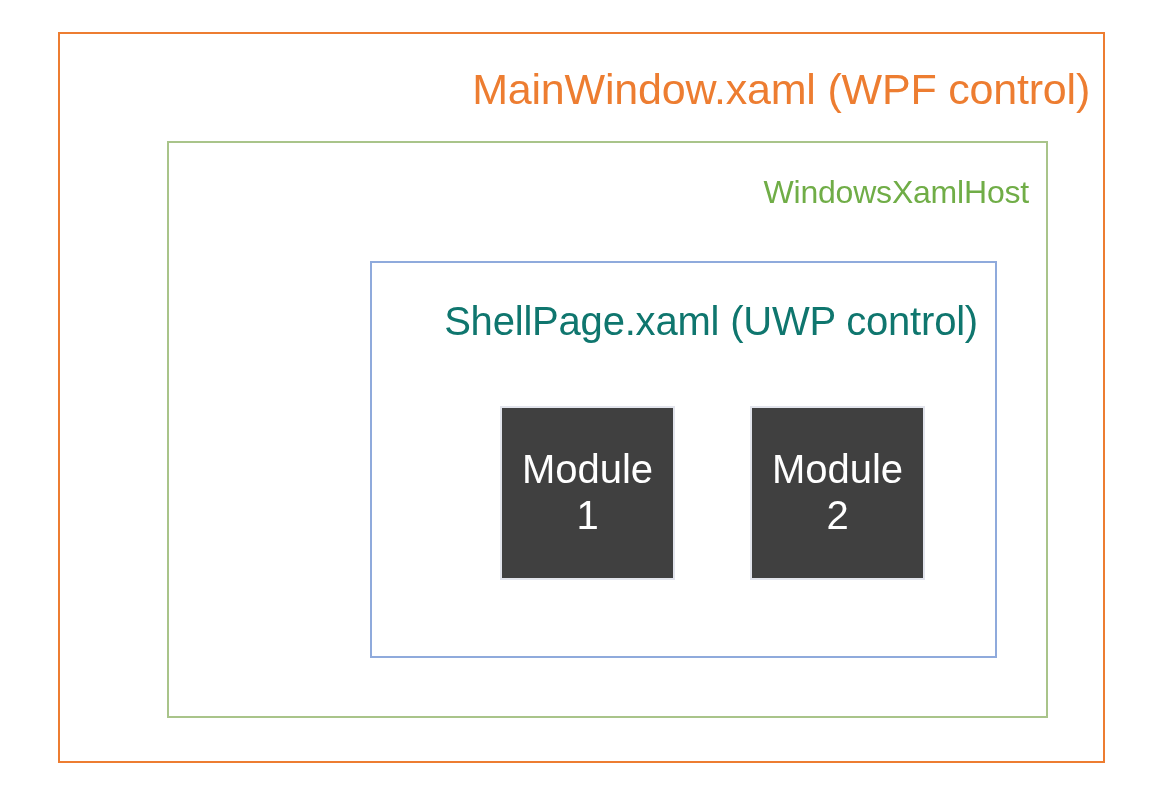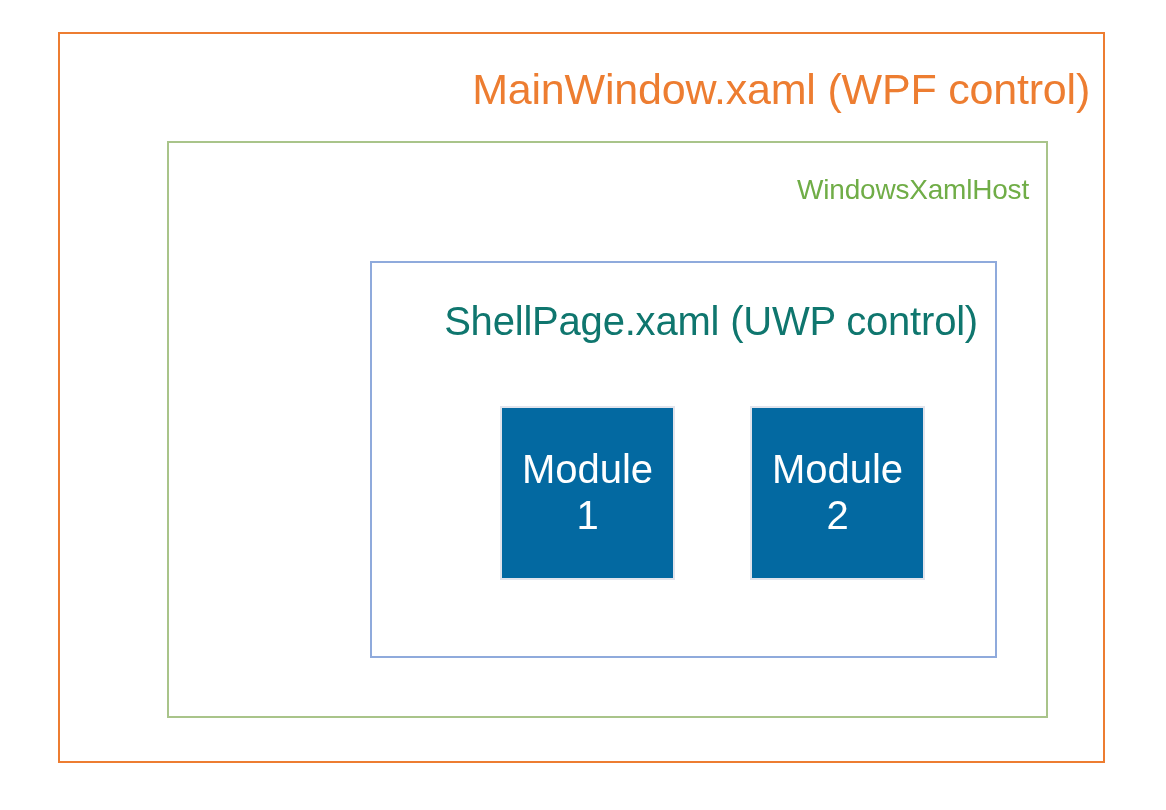--- a/index.html
+++ b/index.html
@@ -73,40 +73,40 @@
     top: 66px;
     width: 1032px;
     font-size: 43px;
     color: #ED7D31;
   }
 
   .caption-middle {
     left: 167px;
     top: 175px;
     width: 862px;
-    font-size: 28px;
+    font-size: 32px;
     color: #70AD47;
   }
 
   .caption-inner {
     left: 370px;
     top: 299px;
     width: 608px;
     font-size: 40px;
     color: #0f766e;
   }
 
   
   .module {
     position: absolute;
     top: 406px;
     width: 175px;
     height: 174px;
     box-sizing: border-box;
-    background: #0369a1;
+    background: #404040;
     border: 2px solid #E2E4EC;
     display: flex;
     flex-direction: column;
     align-items: center;
     justify-content: center;
     color: #ffffff;
     font-size: 40px;
     line-height: 1.14;
     text-align: center;
     user-select: none;

